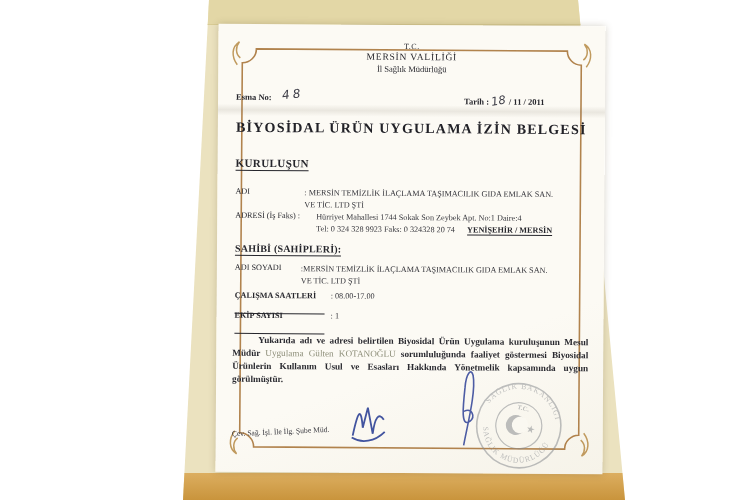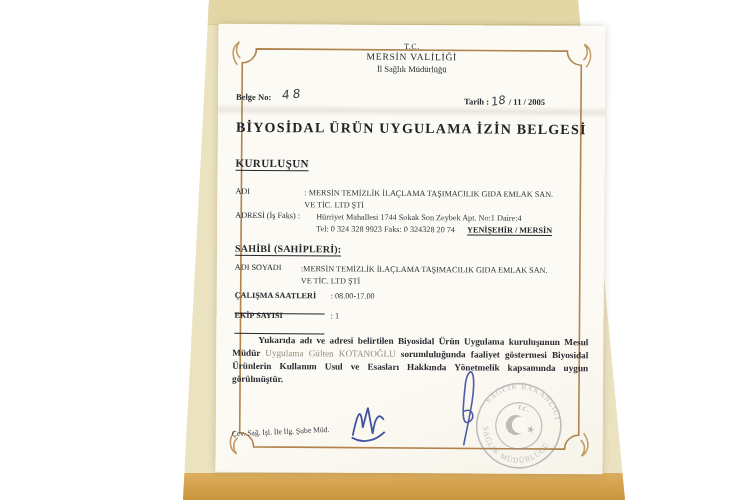--- a/index.html
+++ b/index.html
@@ -116,26 +116,26 @@
       </g>
     </svg>
 
     <div class="fold-shadow"></div>
 
     <div class="abs center hdr1">T.C.</div>
     <div class="abs center hdr2">MERSİN VALİLİĞİ</div>
     <div class="abs center hdr3">İl Sağlık Müdürlüğü</div>
 
     <div class="abs meta-row">
-      <span class="belge-label">Belge No:</span>
+      <span class="belge-label">Esma No:</span>
       <span class="hand belge-val">48</span>
       <span class="tarih-wrap">
         <span>Tarih :</span>
         <span class="hand tarih-day">18</span>
-        <span>/ 11 / 2005</span>
+        <span>/ 11 / 2011</span>
       </span>
     </div>
 
     <div class="abs center title">BİYOSİDAL ÜRÜN UYGULAMA İZİN BELGESİ</div>
 
     <div class="abs sec-kurulus u">KURULUŞUN</div>
 
     <div class="row row-adi">
       <span class="lbl">ADI</span>
       <div class="val">

